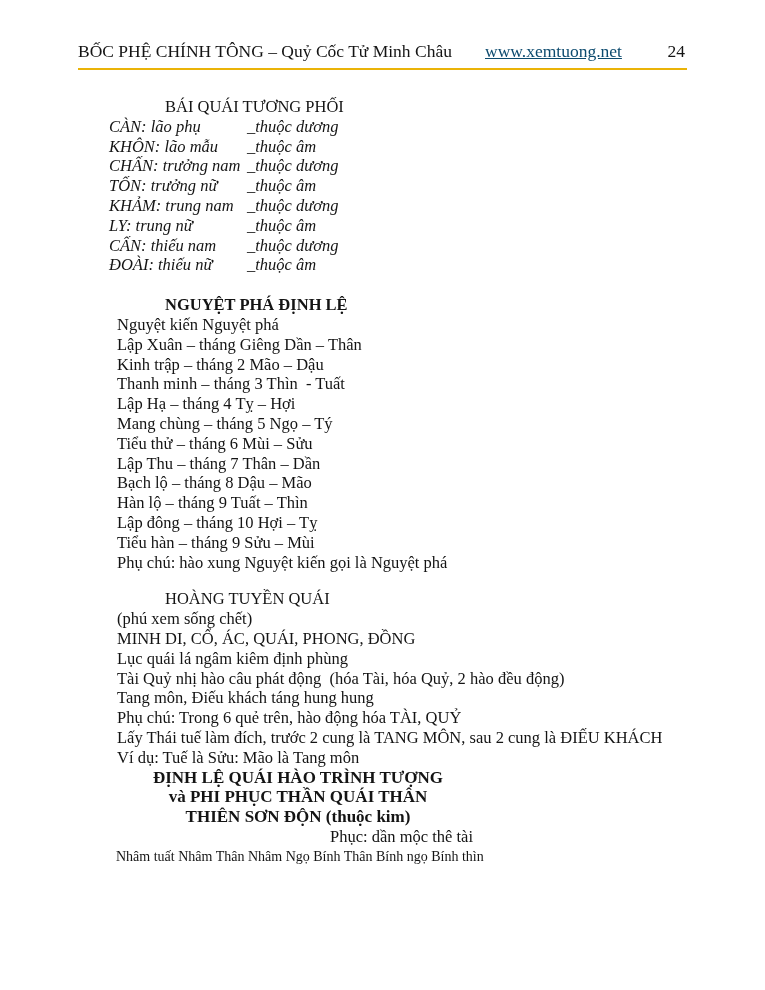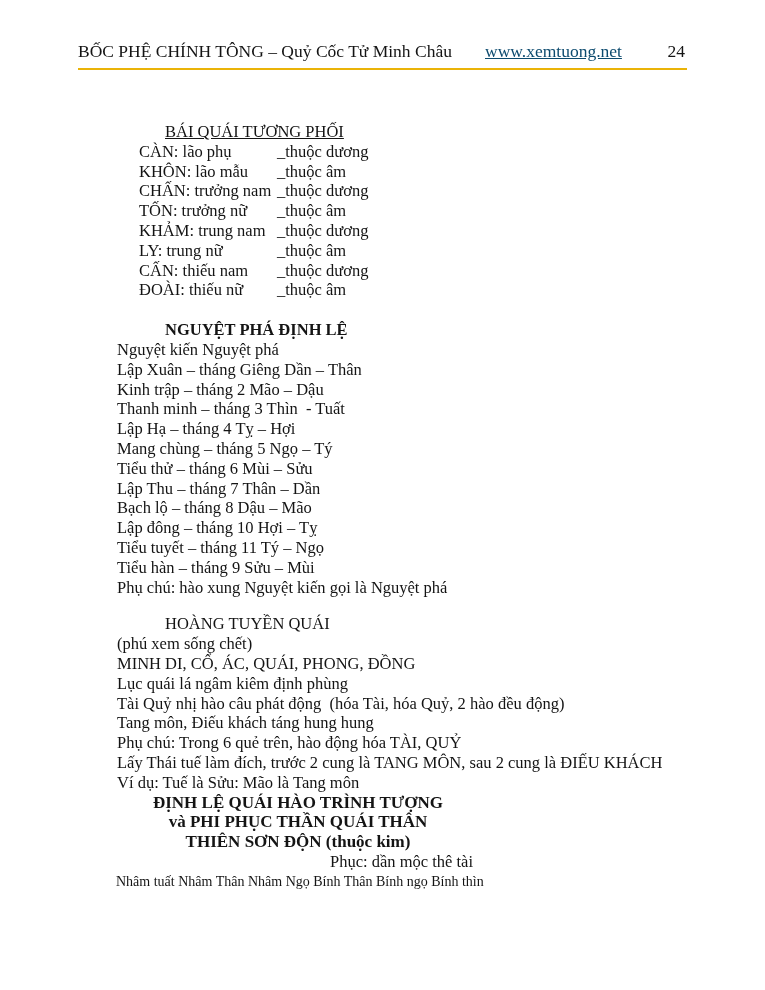--- a/index.html
+++ b/index.html
@@ -50,27 +50,28 @@
     margin-left: 87px;
     white-space: pre-wrap;
   }
   .bold { font-weight: bold; }
 
   
   .trigram-row {
     display: flex;
     font-size: 16.5px;
     line-height: 19.8px;
-    margin-left: 61px;
+    margin-left: 31px;
     white-space: pre-wrap;
+    font-style: italic;
   }
   .trigram-label { flex: 0 0 138px; }
 
   
-  .gap-top-36 { margin-top: 52px; text-decoration: underline; }
+  .gap-top-36 { margin-top: 27px; }
   .gap-top-20 { margin-top: 20px; }
   .gap-top-17 { margin-top: 17px; }
 
   
   .centered-block {
     width: 440px;
     text-align: center;
   }
   .centered-block .cline {
     font-size: 17px;
@@ -143,22 +144,22 @@
       <div class="section-title bold gap-top-20">NGUYỆT PHÁ ĐỊNH LỆ</div>
       <div class="line">Nguyệt kiến Nguyệt phá</div>
       <div class="line">Lập Xuân – tháng Giêng Dần – Thân</div>
       <div class="line">Kinh trập – tháng 2 Mão – Dậu</div>
       <div class="line">Thanh minh – tháng 3 Thìn  - Tuất</div>
       <div class="line">Lập Hạ – tháng 4 Tỵ – Hợi</div>
       <div class="line">Mang chùng – tháng 5 Ngọ – Tý</div>
       <div class="line">Tiểu thử – tháng 6 Mùi – Sửu</div>
       <div class="line">Lập Thu – tháng 7 Thân – Dần</div>
       <div class="line">Bạch lộ – tháng 8 Dậu – Mão</div>
+      <div class="line">Hàn lộ – tháng 9 Tuất – Thìn</div>
       <div class="line">Lập đông – tháng 10 Hợi – Tỵ</div>
-      <div class="line">Tiểu tuyết – tháng 11 Tý – Ngọ</div>
       <div class="line">Tiểu hàn – tháng 9 Sửu – Mùi</div>
       <div class="line">Phụ chú: hào xung Nguyệt kiến gọi là Nguyệt phá</div>
     </div>
 
     <div>
       <div class="section-title gap-top-17">HOÀNG TUYỀN QUÁI</div>
       <div class="line">(phú xem sống chết)</div>
       <div class="line">MINH DI, CỔ, ÁC, QUÁI, PHONG, ĐỒNG</div>
       <div class="line">Lục quái lá ngâm kiêm định phùng</div>
       <div class="line">Tài Quỷ nhị hào câu phát động  (hóa Tài, hóa Quỷ, 2 hào đều động)</div>

